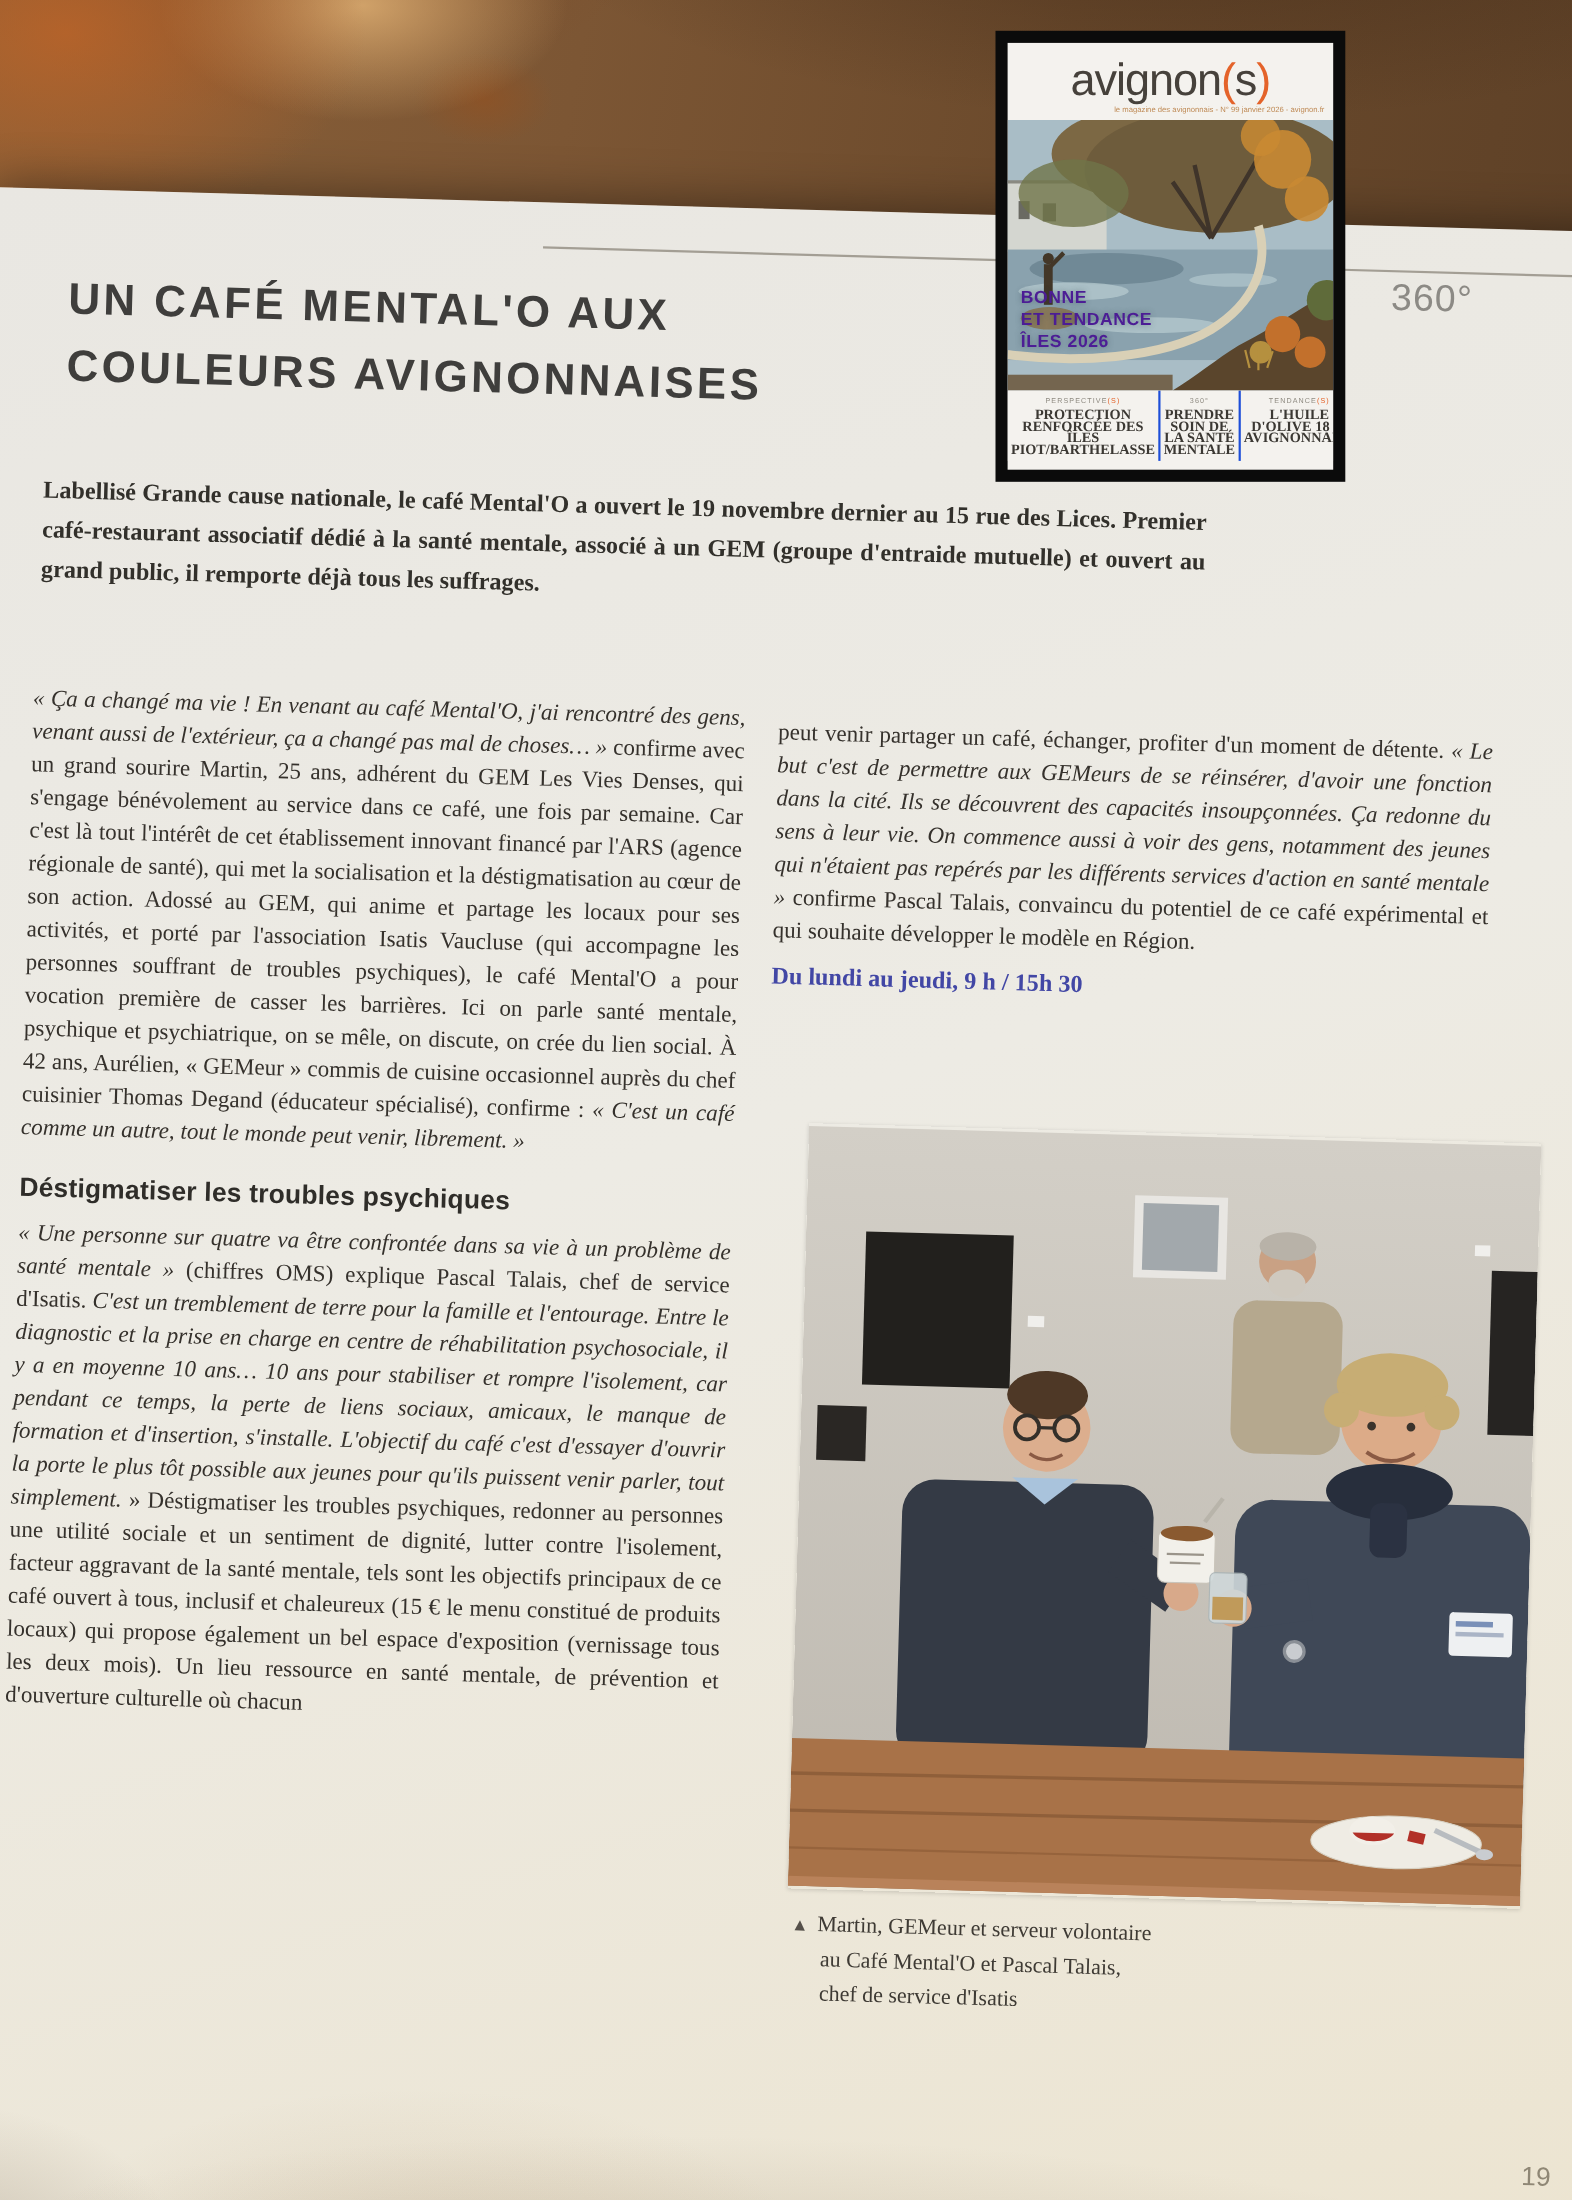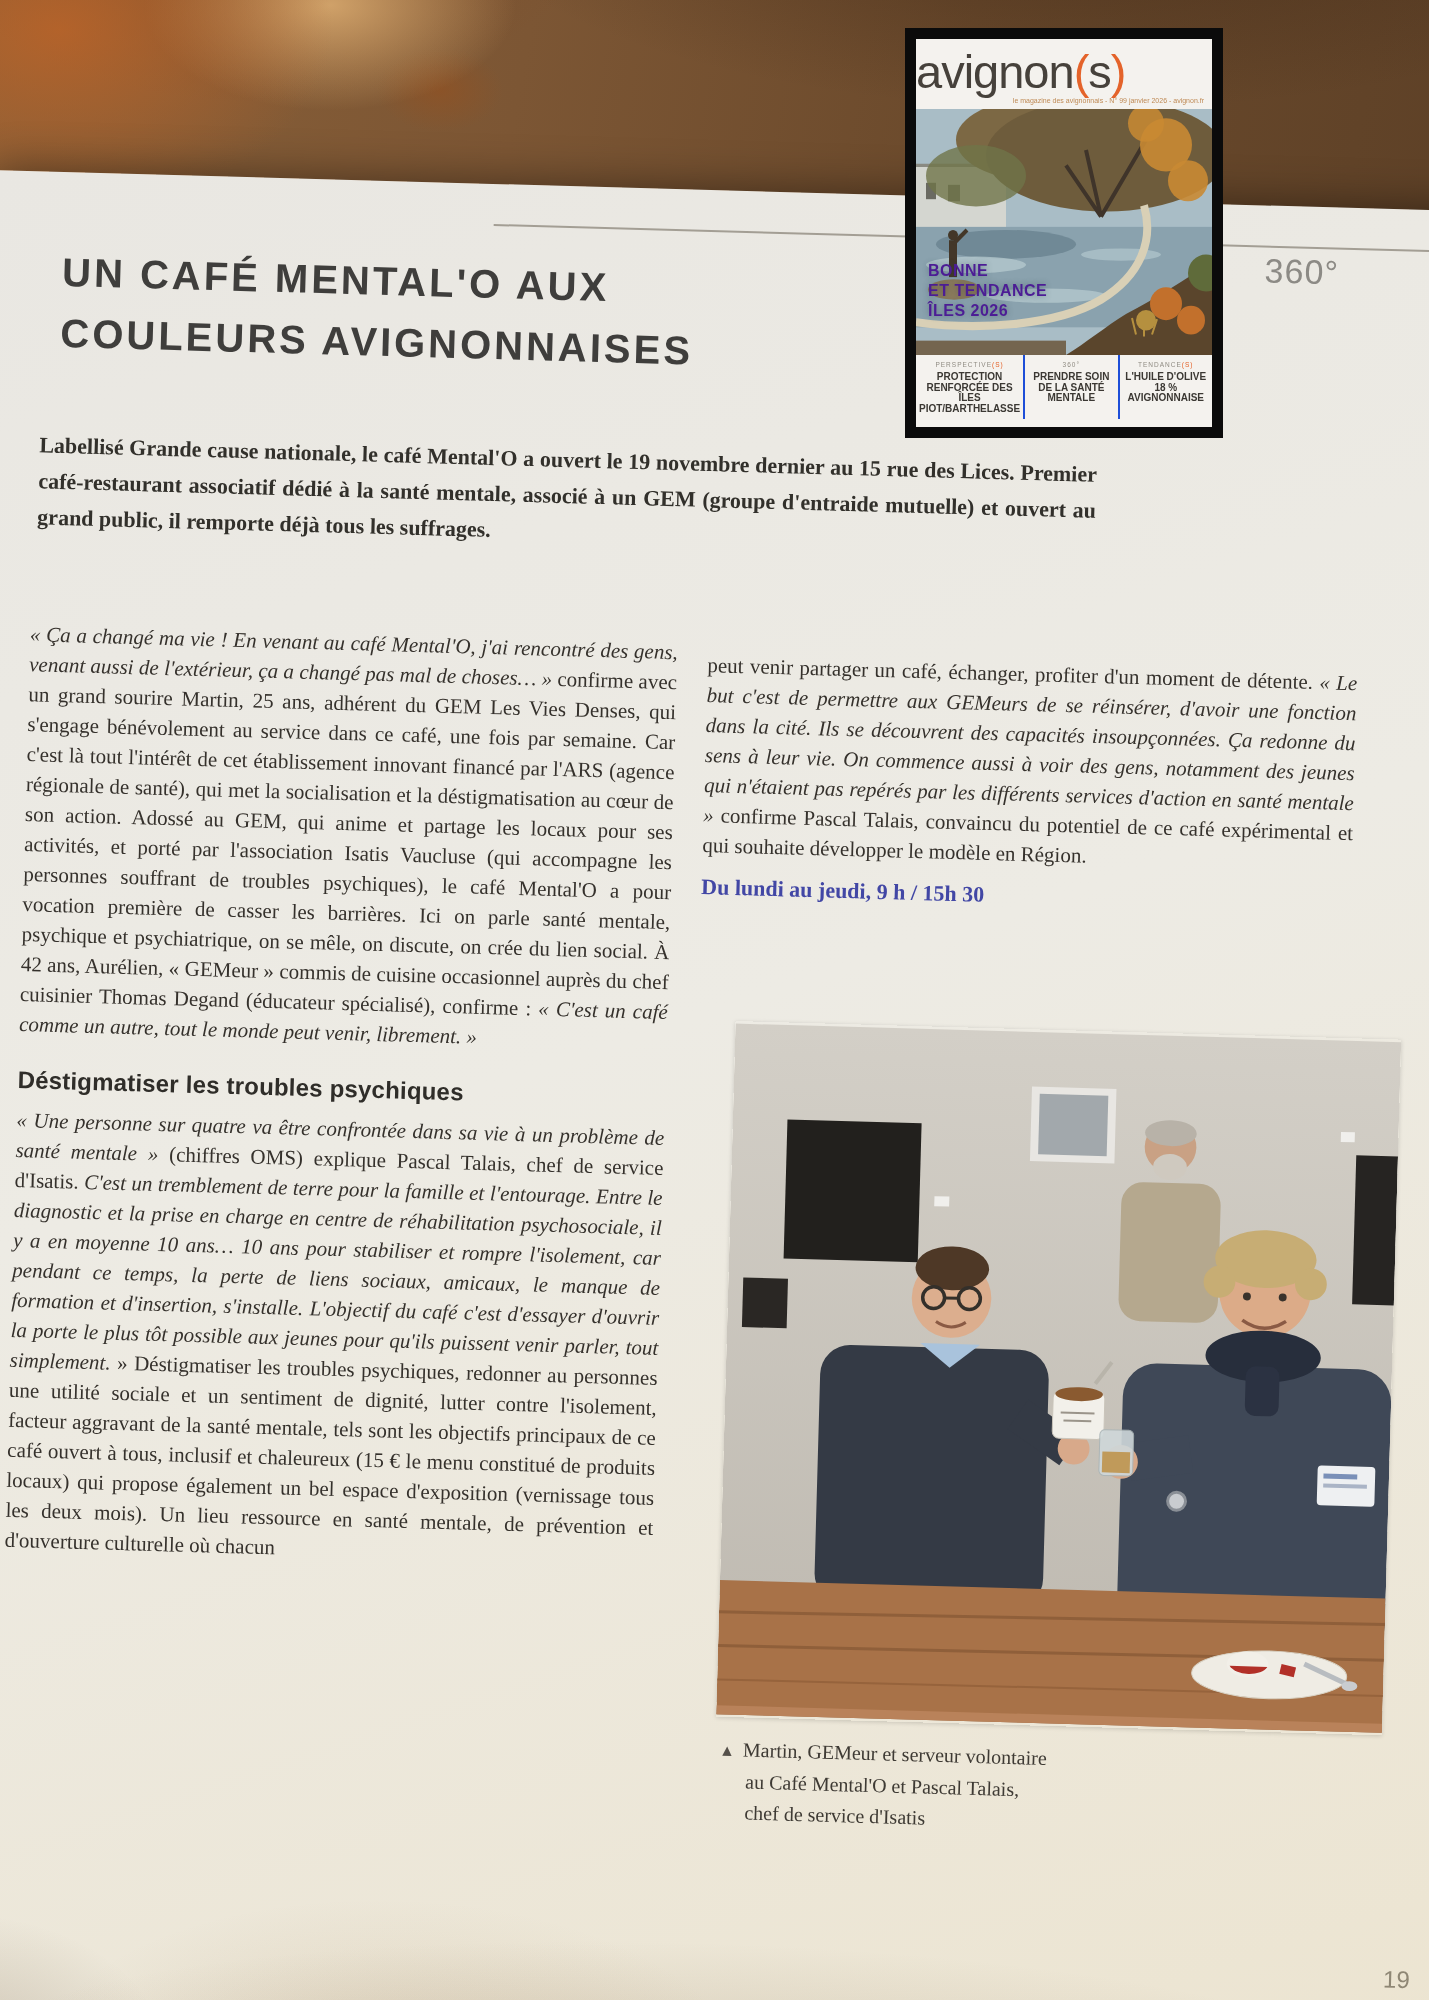--- a/index.html
+++ b/index.html
@@ -51,37 +51,37 @@
     box-shadow:0 1px 4px rgba(0,0,0,.15);}
   .caption{position:absolute;left:768px;top:1543px;font-size:20px;line-height:31px;color:#3e3a34;}
   .cap-marker{color:#55504a;font-size:16px;margin-right:8px;}
   .cap-indent{padding-left:27px;}
   .pageno{position:absolute;left:1438px;top:1756px;font-family:"Liberation Sans",sans-serif;
     font-size:24px;color:#8f8775;}
   
   .cover{position:absolute;left:905px;top:28px;width:318px;height:410px;z-index:5;
     background:#0b0b0b;box-sizing:border-box;padding:11px;}
   .cover-inner{width:296px;height:388px;background:#f4f2ee;position:relative;overflow:hidden;}
-  .cover-logo{height:62px;line-height:66px;
-    font-family:"Liberation Sans",sans-serif;font-size:47px;letter-spacing:-1px;color:#46413b;}
+  .cover-logo{height:62px;line-height:66px;text-align:center;
+    font-family:"Liberation Sans",sans-serif;font-size:41px;letter-spacing:-1px;color:#46413b;}
   .cover-logo .orange{color:#e4632a;}
   .cover-tagline{height:12px;font-family:"Liberation Sans",sans-serif;font-size:7px;
     color:#bf8a55;text-align:right;padding-right:8px;margin-top:-4px;}
   .cover-photo{position:relative;width:296px;height:246px;}
   .cover-headline{position:absolute;left:12px;bottom:34px;color:#4c1d95;
     font-family:"Liberation Sans",sans-serif;font-size:16px;line-height:20px;font-weight:600;
     letter-spacing:.5px;text-shadow:0 0 6px rgba(40,60,70,.45);}
   .cover-headline .year{font-weight:700;}
   .cover-footer{display:flex;height:64px;background:#f4f2ee;}
   .cover-footer .cell{flex:1;padding:6px 3px 0 3px;text-align:center;box-sizing:border-box;}
   .cover-footer .cell + .cell{border-left:2px solid #1d4ed8;}
   .kicker{font-family:"Liberation Sans",sans-serif;font-size:6.5px;letter-spacing:1px;
     color:#8f8b82;margin-bottom:4px;}
   .kicker .acc{color:#e4632a;}
-  .cell-title{font-family:Liberation Sans, sans-serif;font-size:10px;font-weight:bold;
+  .cell-title{font-family:Liberation Serif, serif;font-size:13px;font-weight:bold;
     color:#3b3833;line-height:10.5px;}
 </style>
 </head>
 <body>
 
 <div class="stage">
 
   <div class="page">
 
     <div class="toprule"></div>

